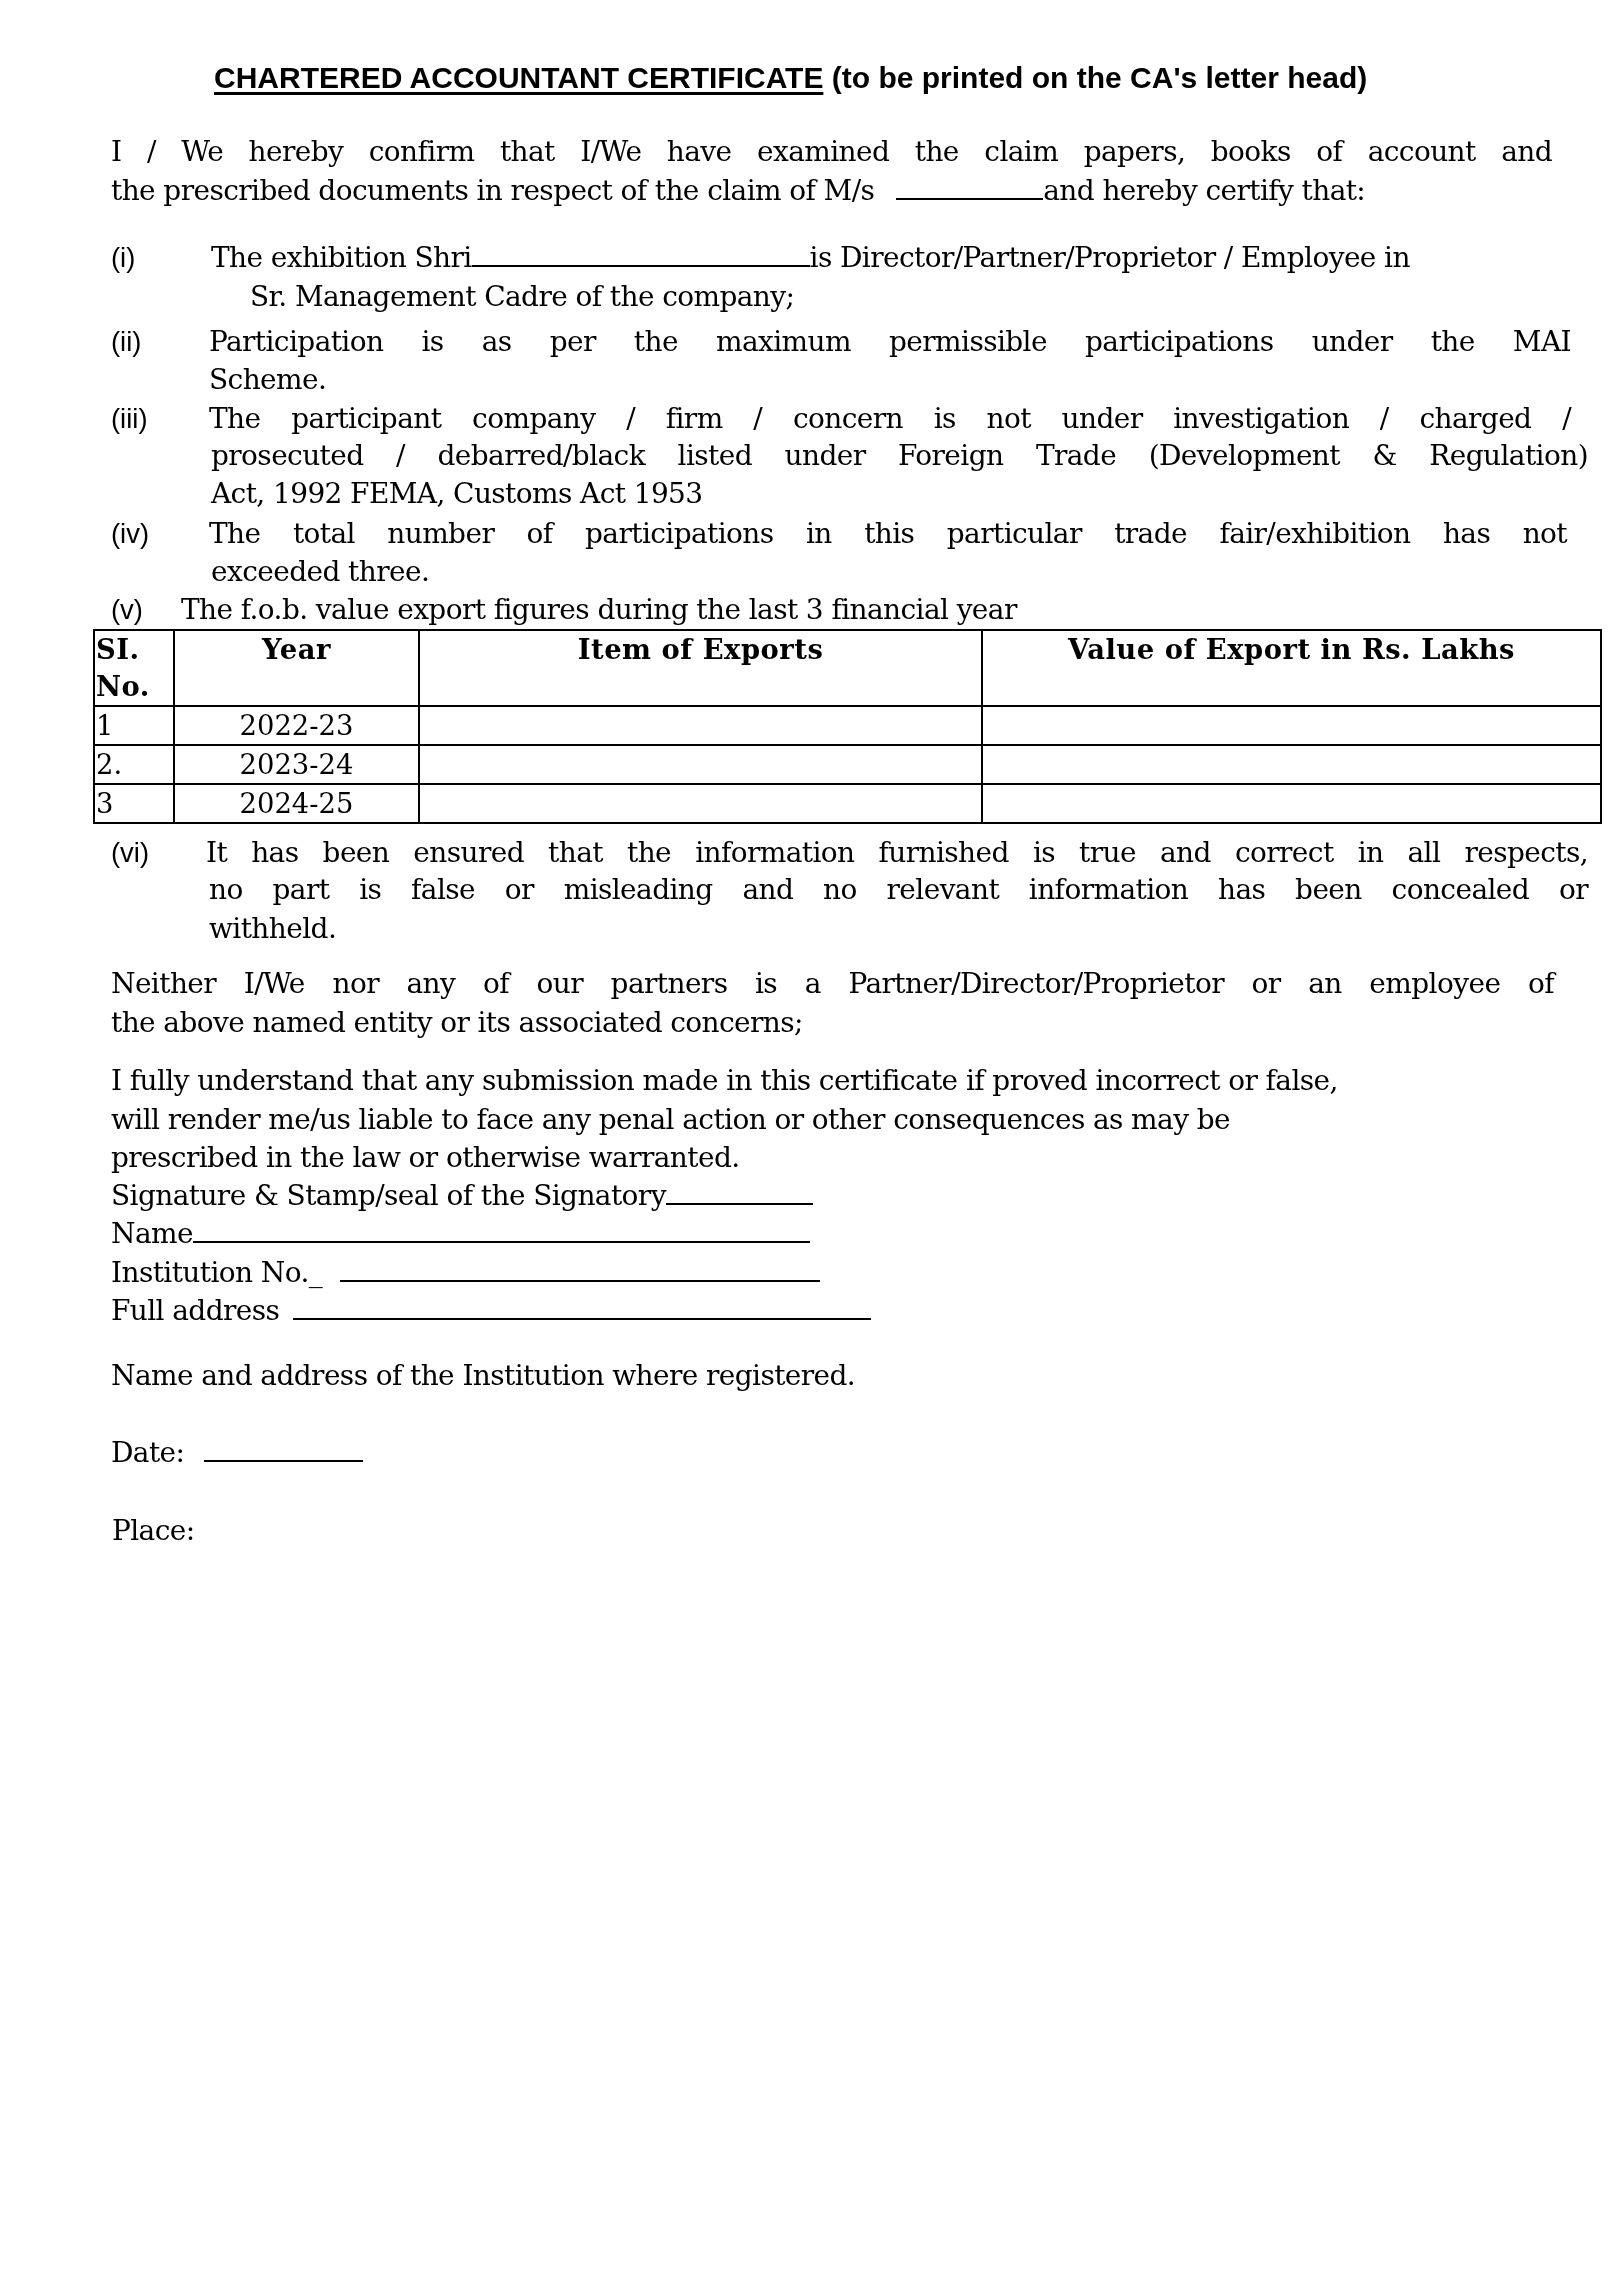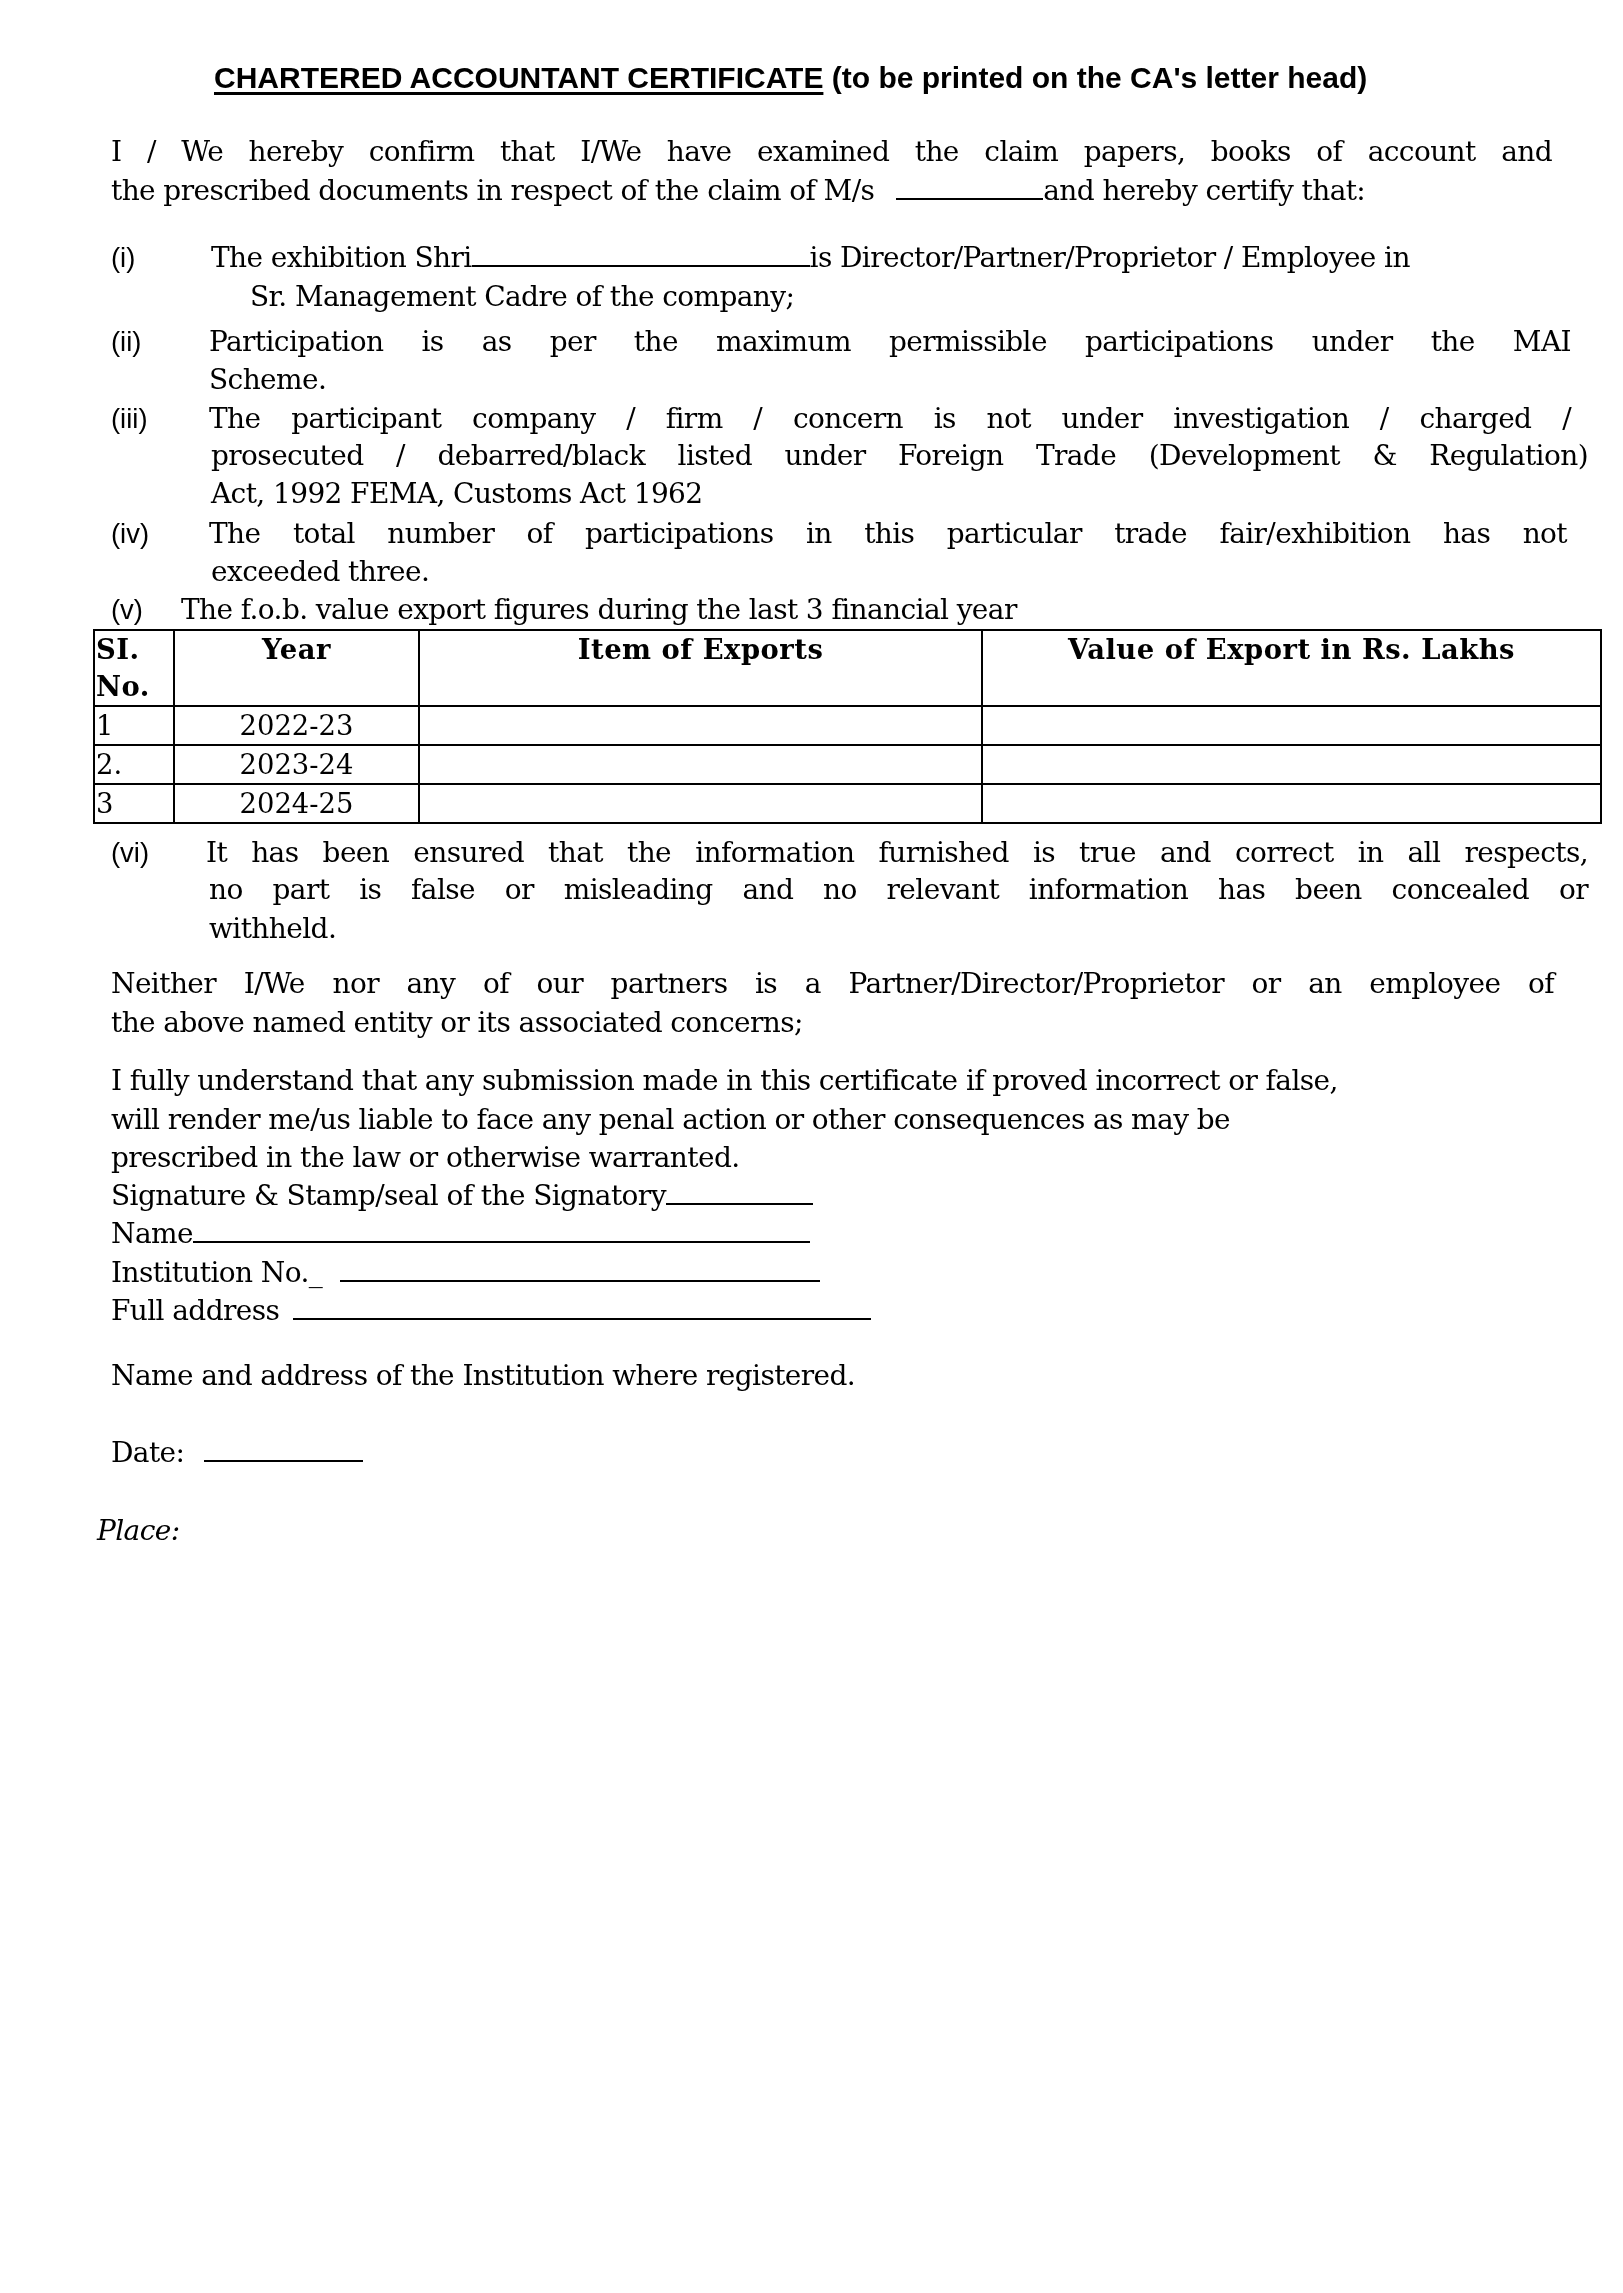--- a/index.html
+++ b/index.html
@@ -39,21 +39,21 @@
 </div>
 <div class="line" style="left:211px; top:280px;margin-left:39px;">Sr. Management Cadre of the company;</div>
 
 <div class="num" style="left:111px; top:325px;">(ii)</div>
 <div class="line just" style="left:209px; top:325px; width:1362px;">Participation is as per the maximum permissible participations under the MAI</div>
 <div class="line" style="left:209px; top:363px;">Scheme.</div>
 
 <div class="num" style="left:111px; top:402px;">(iii)</div>
 <div class="line just" style="left:209px; top:402px; width:1362px;">The participant company / firm / concern is not under investigation / charged /</div>
 <div class="line just" style="left:211px; top:439px; width:1377px;">prosecuted / debarred/black listed under Foreign Trade (Development &amp; Regulation)</div>
-<div class="line" style="left:211px; top:477px;">Act, 1992 FEMA, Customs Act 1962</div>
+<div class="line" style="left:211px; top:477px;">Act, 1992 FEMA, Customs Act 1953</div>
 
 <div class="num" style="left:111px; top:517px;">(iv)</div>
 <div class="line just" style="left:209px; top:517px; width:1358px;">The total number of participations in this particular trade fair/exhibition has not</div>
 <div class="line" style="left:211px; top:555px;">exceeded three.</div>
 
 <div class="num" style="left:111px; top:593px;">(v)</div>
 <div class="line" style="left:181px; top:593px;">The f.o.b. value export figures during the last 3 financial year</div>
 
 <table class="exports">
   <thead>
@@ -113,14 +113,14 @@
 <div class="line" style="left:111px; top:1294px;">
   <span>Full  address</span><span class="blank" style="width:578px; margin-left:13.7px;"></span>
 </div>
 
 <div class="line" style="left:111px; top:1359px;">Name and address of the Institution where registered.</div>
 
 <div class="line" style="left:111px; top:1436px;">
   <span>Date:</span><span class="blank" style="width:159px; margin-left:19.6px;"></span>
 </div>
 
-<div class="line" style="left:97px; top:1514px;font-style:italic;">Place:</div>
+<div class="line" style="left:112px; top:1514px;">Place:</div>
 
 
 </body></html>

